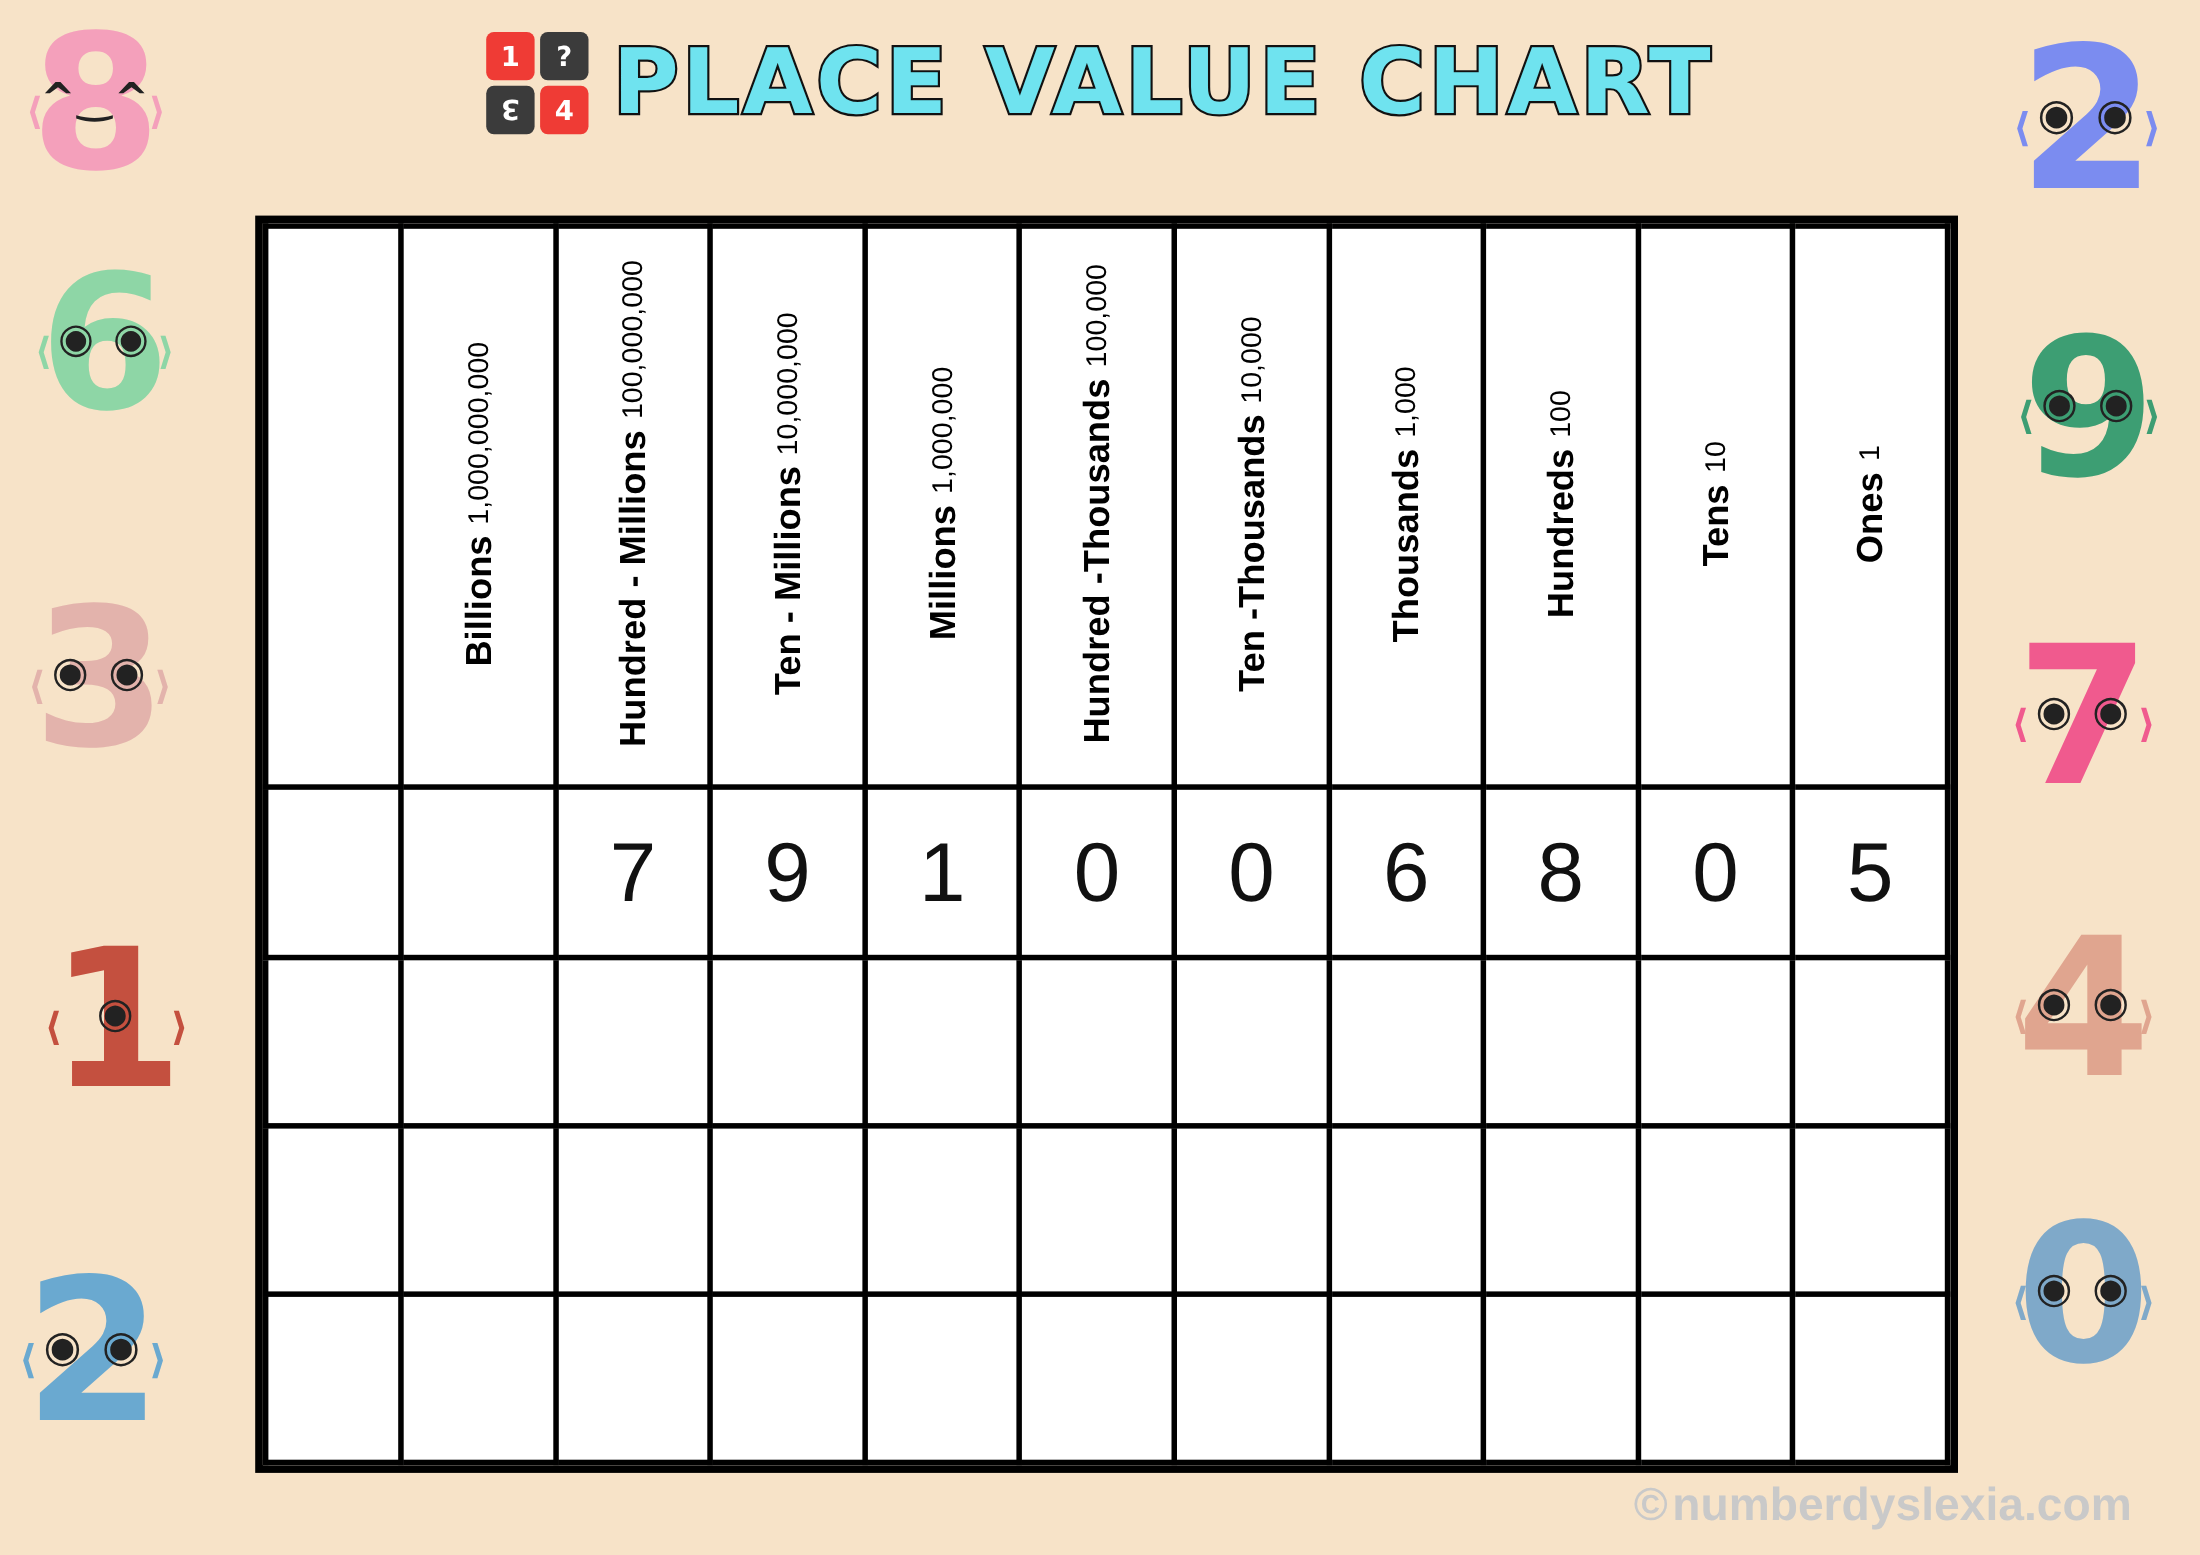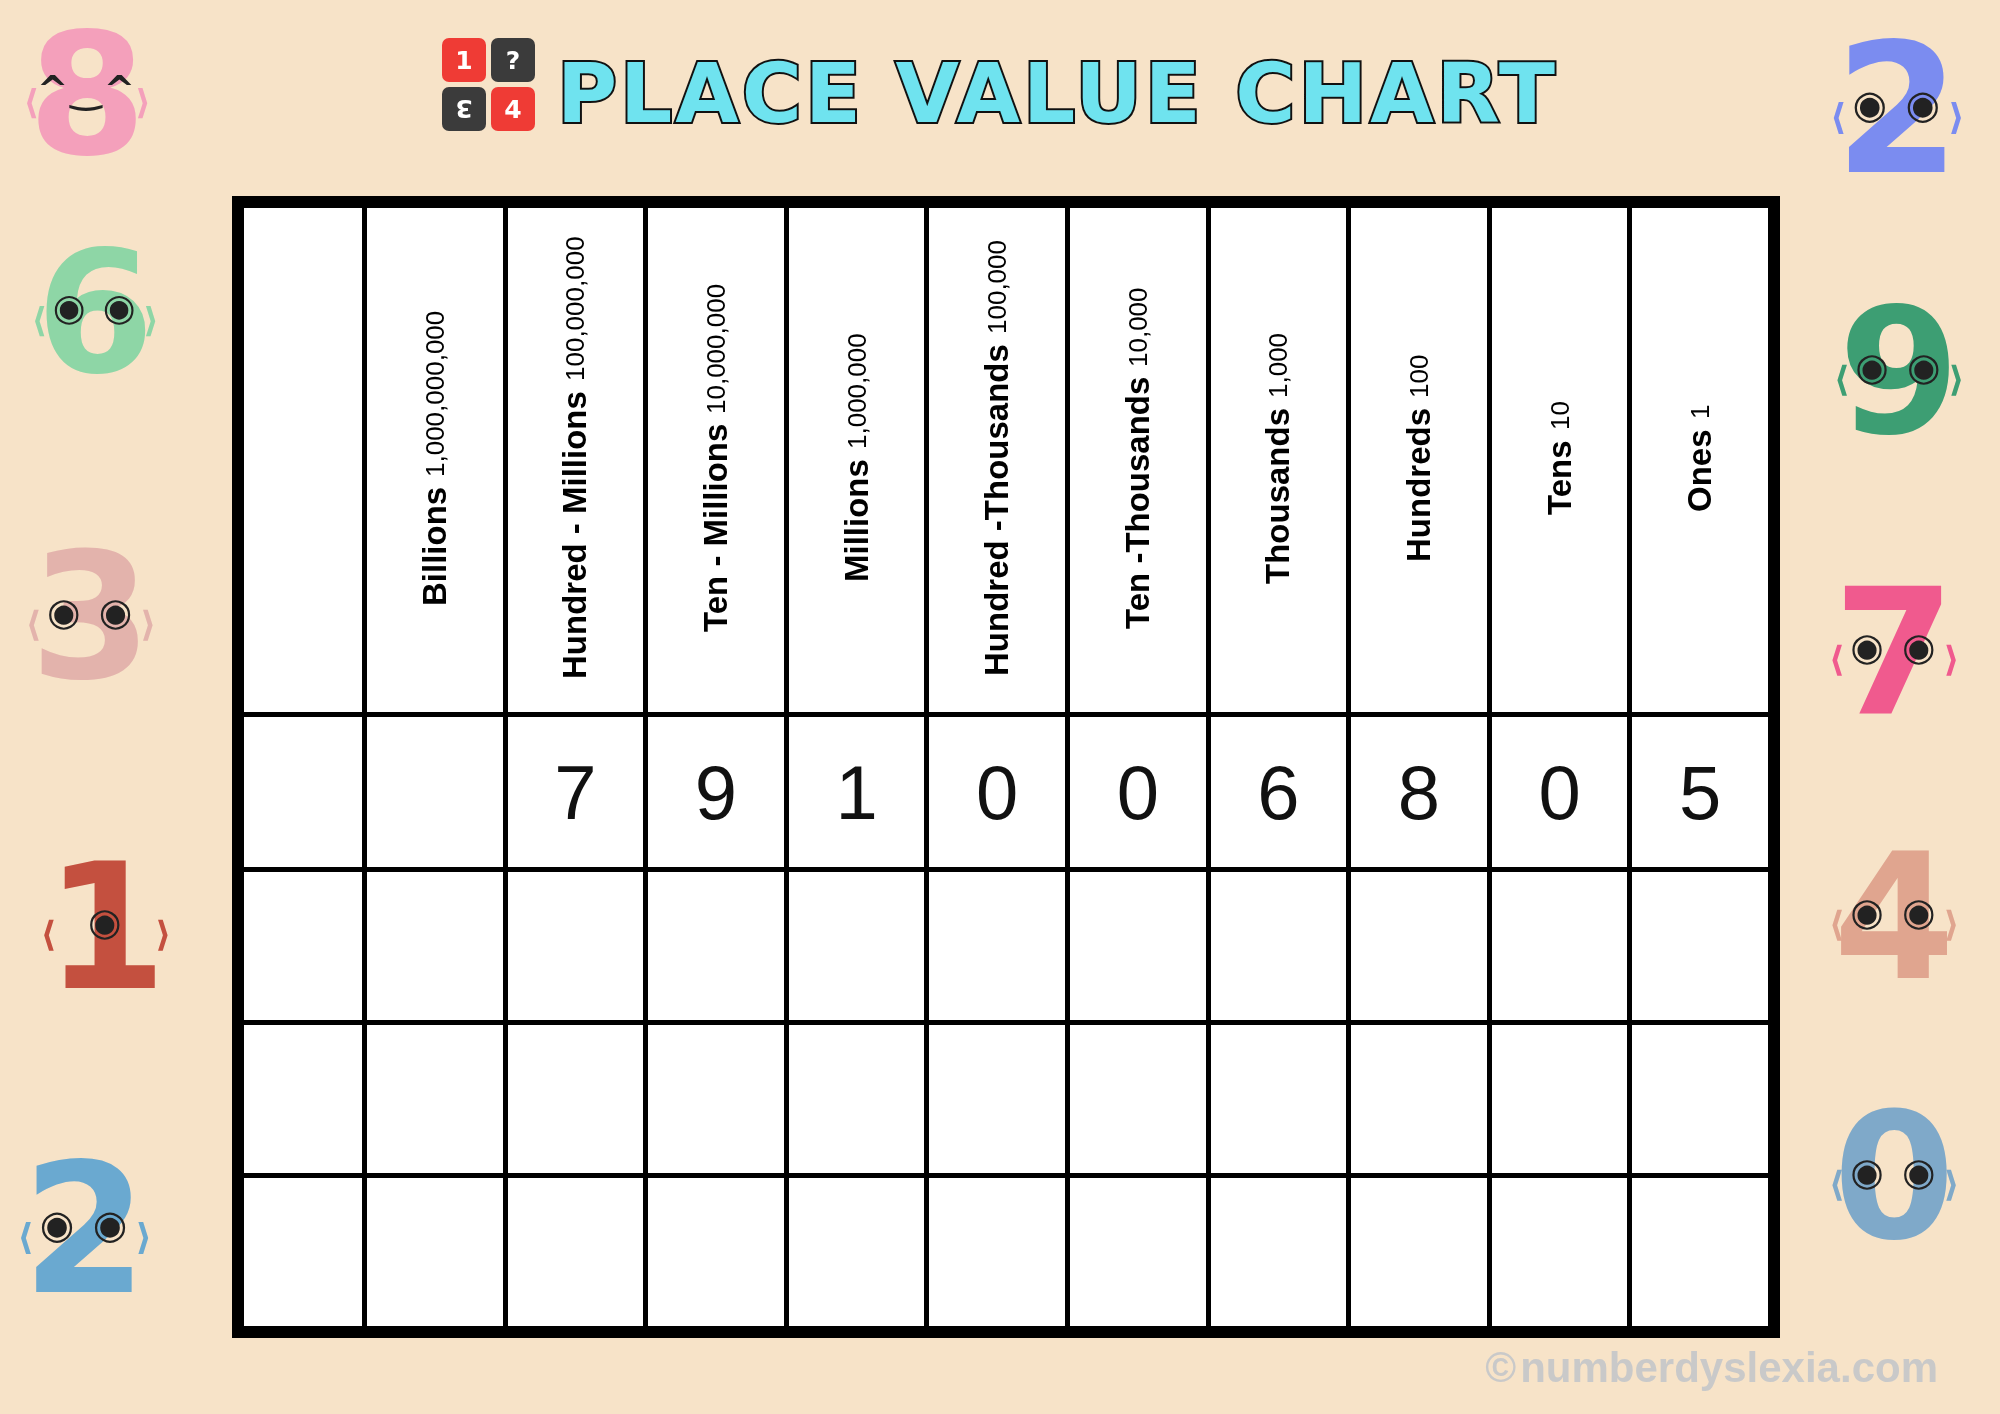--- a/index.html
+++ b/index.html
@@ -80,21 +80,20 @@
 
   .chart-title {
     font-family: "DejaVu Sans", sans-serif;
     font-weight: bold;
     font-size: 82px;
     letter-spacing: 3px;
     color: #6fe3ef;
     -webkit-text-stroke: 4px #111;
     paint-order: stroke fill;
     white-space: nowrap;
-    margin-top: 18px;
   }
 
   
   .table-wrap {
     position: absolute;
     left: 232px;
     top: 196px;
     width: 1548px;
     border: 7px solid #000;
     background: #fff;

